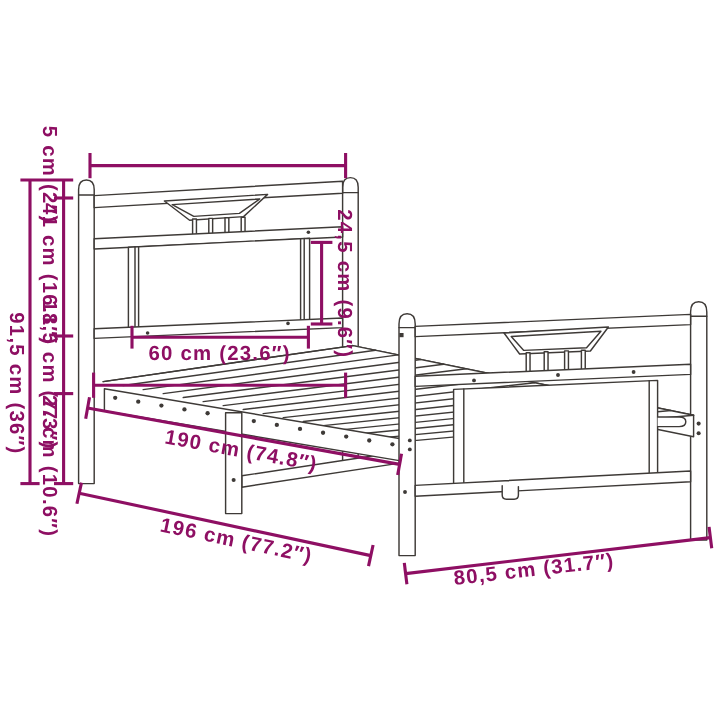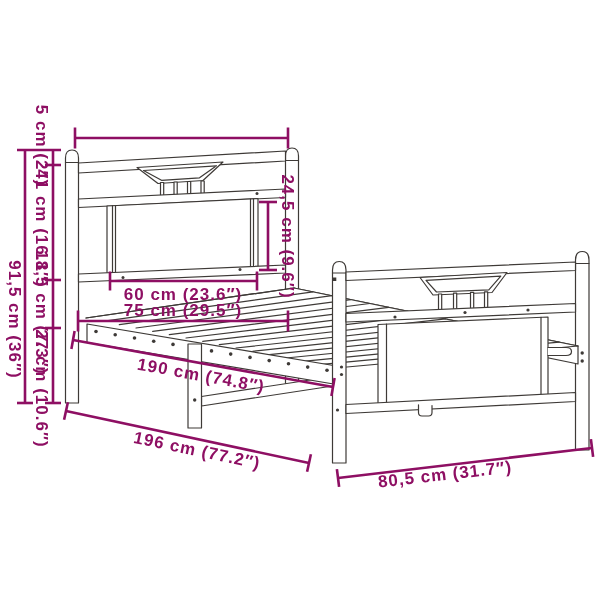--- a/index.html
+++ b/index.html
@@ -191,21 +191,20 @@
   <div class="dim-label rot90" style="left:-29px;top:219px;width:140px;">41 cm (16.1″)</div>
 
   <div class="dim-label rot90" style="left:-34px;top:303px;width:150px;">18,5 cm (7.3″)</div>
 
   <div class="dim-label rot90" style="left:-29px;top:379px;width:140px;">27 cm (10.6″)</div>
 
   <div class="dim-label rot90" style="left:217px;top:227px;width:140px;">24,5 cm (9.6″)</div>
 
   <div class="dim-label" style="left:83px;top:285px;width:200px;">60 cm (23.6″)</div>
 
-  <div class="dim-label" style="left:83px;top:301px;width:200px;">75 cm (29.5″)</div>
 
   <div class="dim-label" style="left:91px;top:366px;width:220px;transform:rotate(10.3deg);">190 cm (74.8″)</div>
 
   <div class="dim-label" style="left:87px;top:441px;width:220px;transform:rotate(11.8deg);">196 cm (77.2″)</div>
 
   <div class="dim-label" style="left:335px;top:465px;width:220px;transform:rotate(-6.5deg);">80,5 cm (31.7″)</div>
 
 </div>
 
 </body></html>

